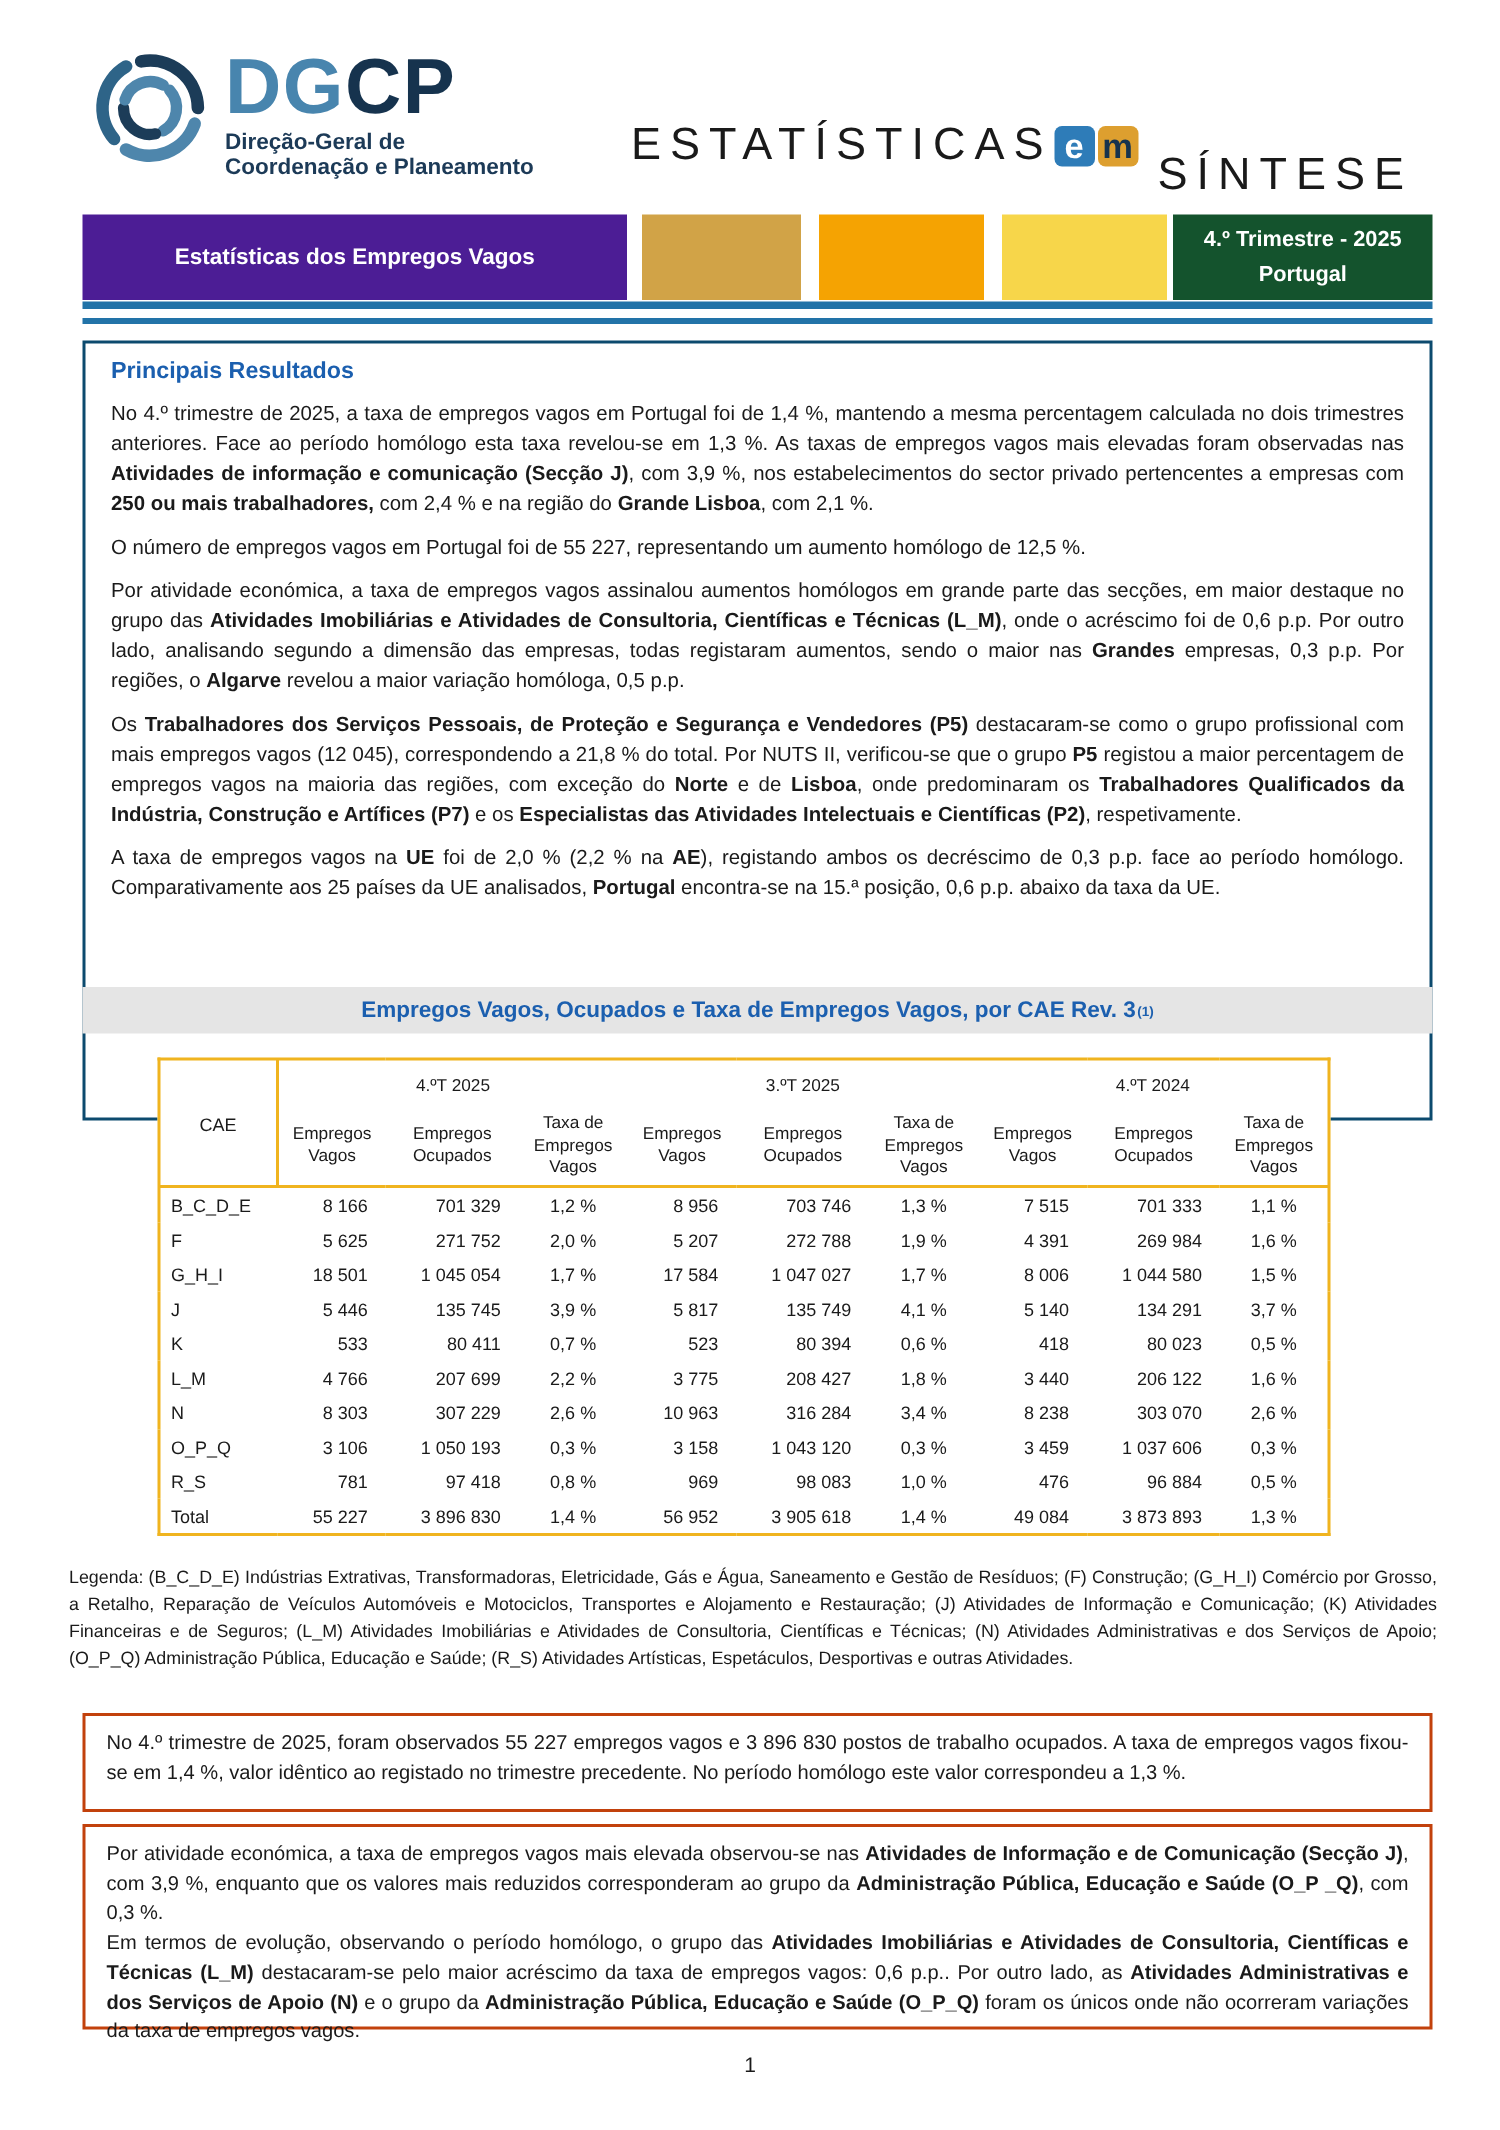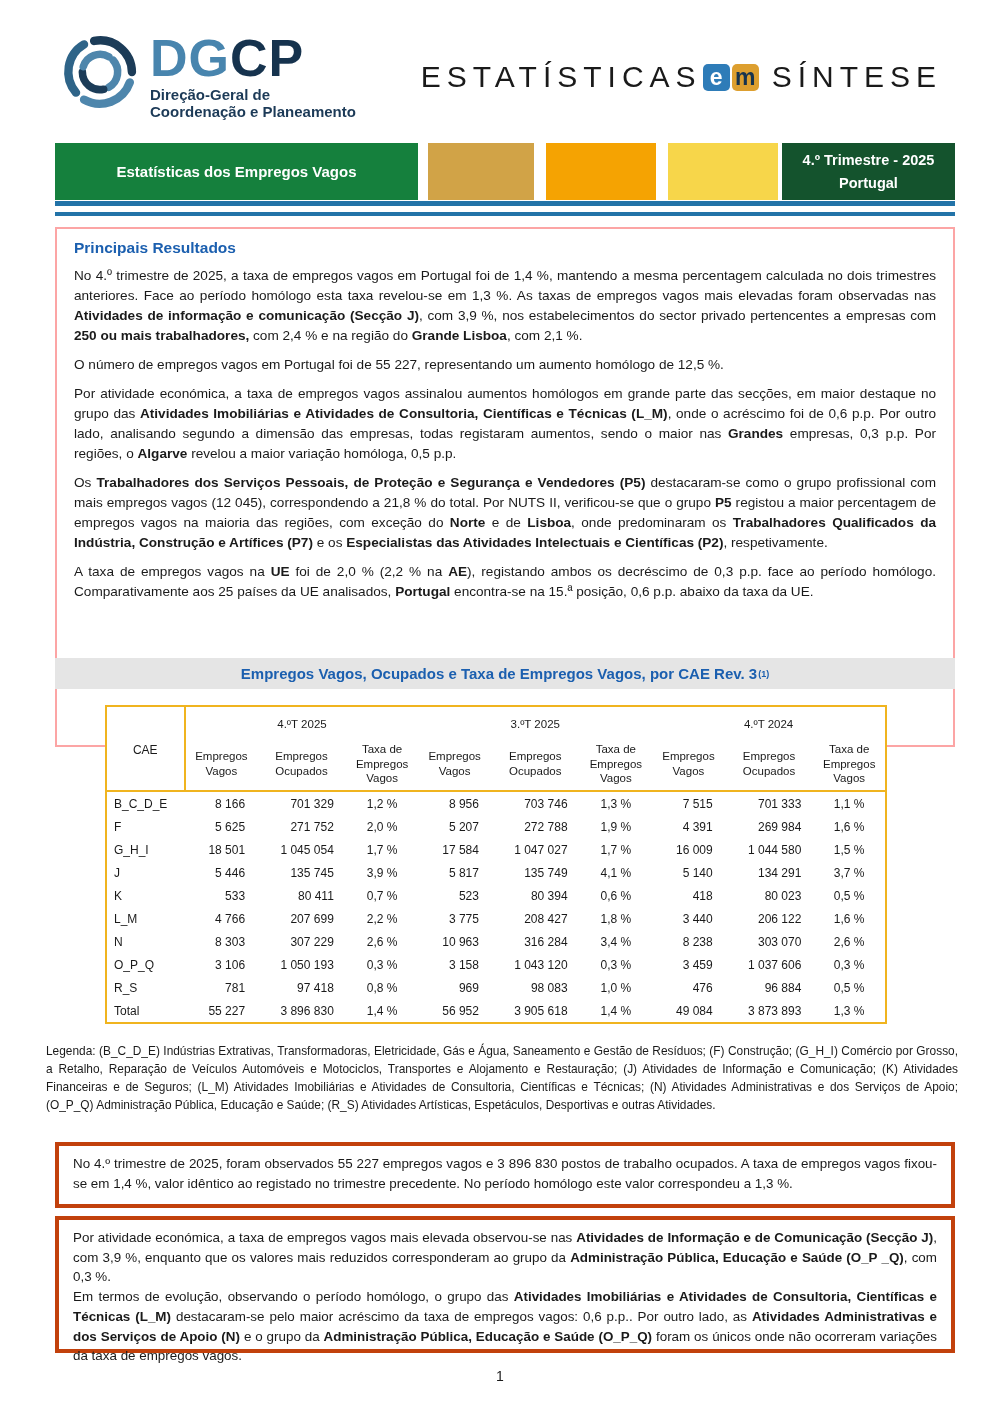--- a/index.html
+++ b/index.html
@@ -21,44 +21,44 @@
     position:absolute; right:58px; top:60px; display:flex; align-items:center;
     font-size:30px; letter-spacing:6px; color:#1a1a1a; white-space:nowrap;
   }
   .masthead-title .badge {
     display:inline-flex; align-items:center; justify-content:center;
     width:27px; height:27px; border-radius:5px; font-size:23px; font-weight:bold;
     letter-spacing:0; margin:0 1px;
   }
   .badge-e { background:#2E7CB8; color:#ffffff; margin-left:8px; }
   .badge-m { background:#DD9F2F; color:#16334E; }
-  .masthead-title .part2 { margin-left:12px; }
+  .masthead-title .part2 { margin-left:12px;margin-top:40px; }
 
   
   .banner { position:absolute; left:55px; top:143px; width:900px; height:57px; display:flex; }
   .banner-title {
-    width:363px; background:#15803d; color:#fff; font-size:15px; font-weight:bold;
+    width:363px; background:#4c1d95; color:#fff; font-size:15px; font-weight:bold;
     display:flex; align-items:center; justify-content:center; text-align:center;
   }
   .blk { height:57px; }
   .blk-gold   { width:106px; background:#D1A347; margin-left:10px; }
   .blk-orange { width:110px; background:#F5A302; margin-left:12px; }
   .blk-yellow { width:110px; background:#F7D64A; margin-left:12px; }
   .banner-period {
     flex:1; margin-left:4px; background:#14532d; color:#fff; font-size:14.5px; font-weight:bold;
     display:flex; flex-direction:column; align-items:center; justify-content:center; text-align:center;
   }
   .banner-period .line1 { margin-bottom:7px; }
   .rule1 { position:absolute; left:55px; top:201px; width:900px; height:5px; background:#2273A8; }
   .rule2 { position:absolute; left:55px; top:212px; width:900px; height:4px; background:#2273A8; }
 
   
   .results-box {
     position:absolute; left:55px; top:227px; width:900px; height:520px;
-    border:2px solid #fca5a5; box-sizing:border-box; padding:8px 17px 10px 17px;
+    border:2px solid #0c4a6e; box-sizing:border-box; padding:8px 17px 10px 17px;
   }
   .results-title { color:#1B5FAF; font-size:15.5px; font-weight:bold; margin:2px 0 4px 0; }
   .results p { margin:9px 0; text-align:justify; font-size:13.6px; line-height:1.47; color:#1a1a1a; }
 
   
   .section-bar {
     position:absolute; left:55px; top:658px; width:900px; height:31px; background:#e5e5e5;
     display:flex; align-items:center; justify-content:center;
     color:#1B5FAF; font-size:15px; font-weight:bold;
   }
@@ -82,21 +82,21 @@
 
   
   .legend {
     position:absolute; left:46px; top:1043px; width:912px;
     font-size:11.9px; line-height:1.5; text-align:justify; color:#1a1a1a;
   }
 
   
   .note-box {
     position:absolute; left:55px; width:900px; box-sizing:border-box;
-    border:4px solid #c2410c; padding:8px 14px;
+    border:2px solid #c2410c; padding:8px 14px;
   }
   .note-box-1 { top:1142px; height:66px; }
   .note-box-2 { top:1216px; height:137px; }
   .note-box p { margin:0; text-align:justify; font-size:13.4px; line-height:1.47; }
 
   .page-number { position:absolute; left:0; top:1368px; width:1000px; text-align:center; font-size:14px; color:#1a1a1a; }
 </style>
 </head>
 <body>
 
@@ -214,21 +214,21 @@
           <td class="taxa">1,6 %</td>
         </tr>
         <tr>
           <td class="cae">G_H_I</td>
           <td class="num">18 501</td>
           <td class="num">1 045 054</td>
           <td class="taxa">1,7 %</td>
           <td class="num">17 584</td>
           <td class="num">1 047 027</td>
           <td class="taxa">1,7 %</td>
-          <td class="num">16 009</td>
+          <td class="num">8 006</td>
           <td class="num">1 044 580</td>
           <td class="taxa">1,5 %</td>
         </tr>
         <tr>
           <td class="cae">J</td>
           <td class="num">5 446</td>
           <td class="num">135 745</td>
           <td class="taxa">3,9 %</td>
           <td class="num">5 817</td>
           <td class="num">135 749</td>

